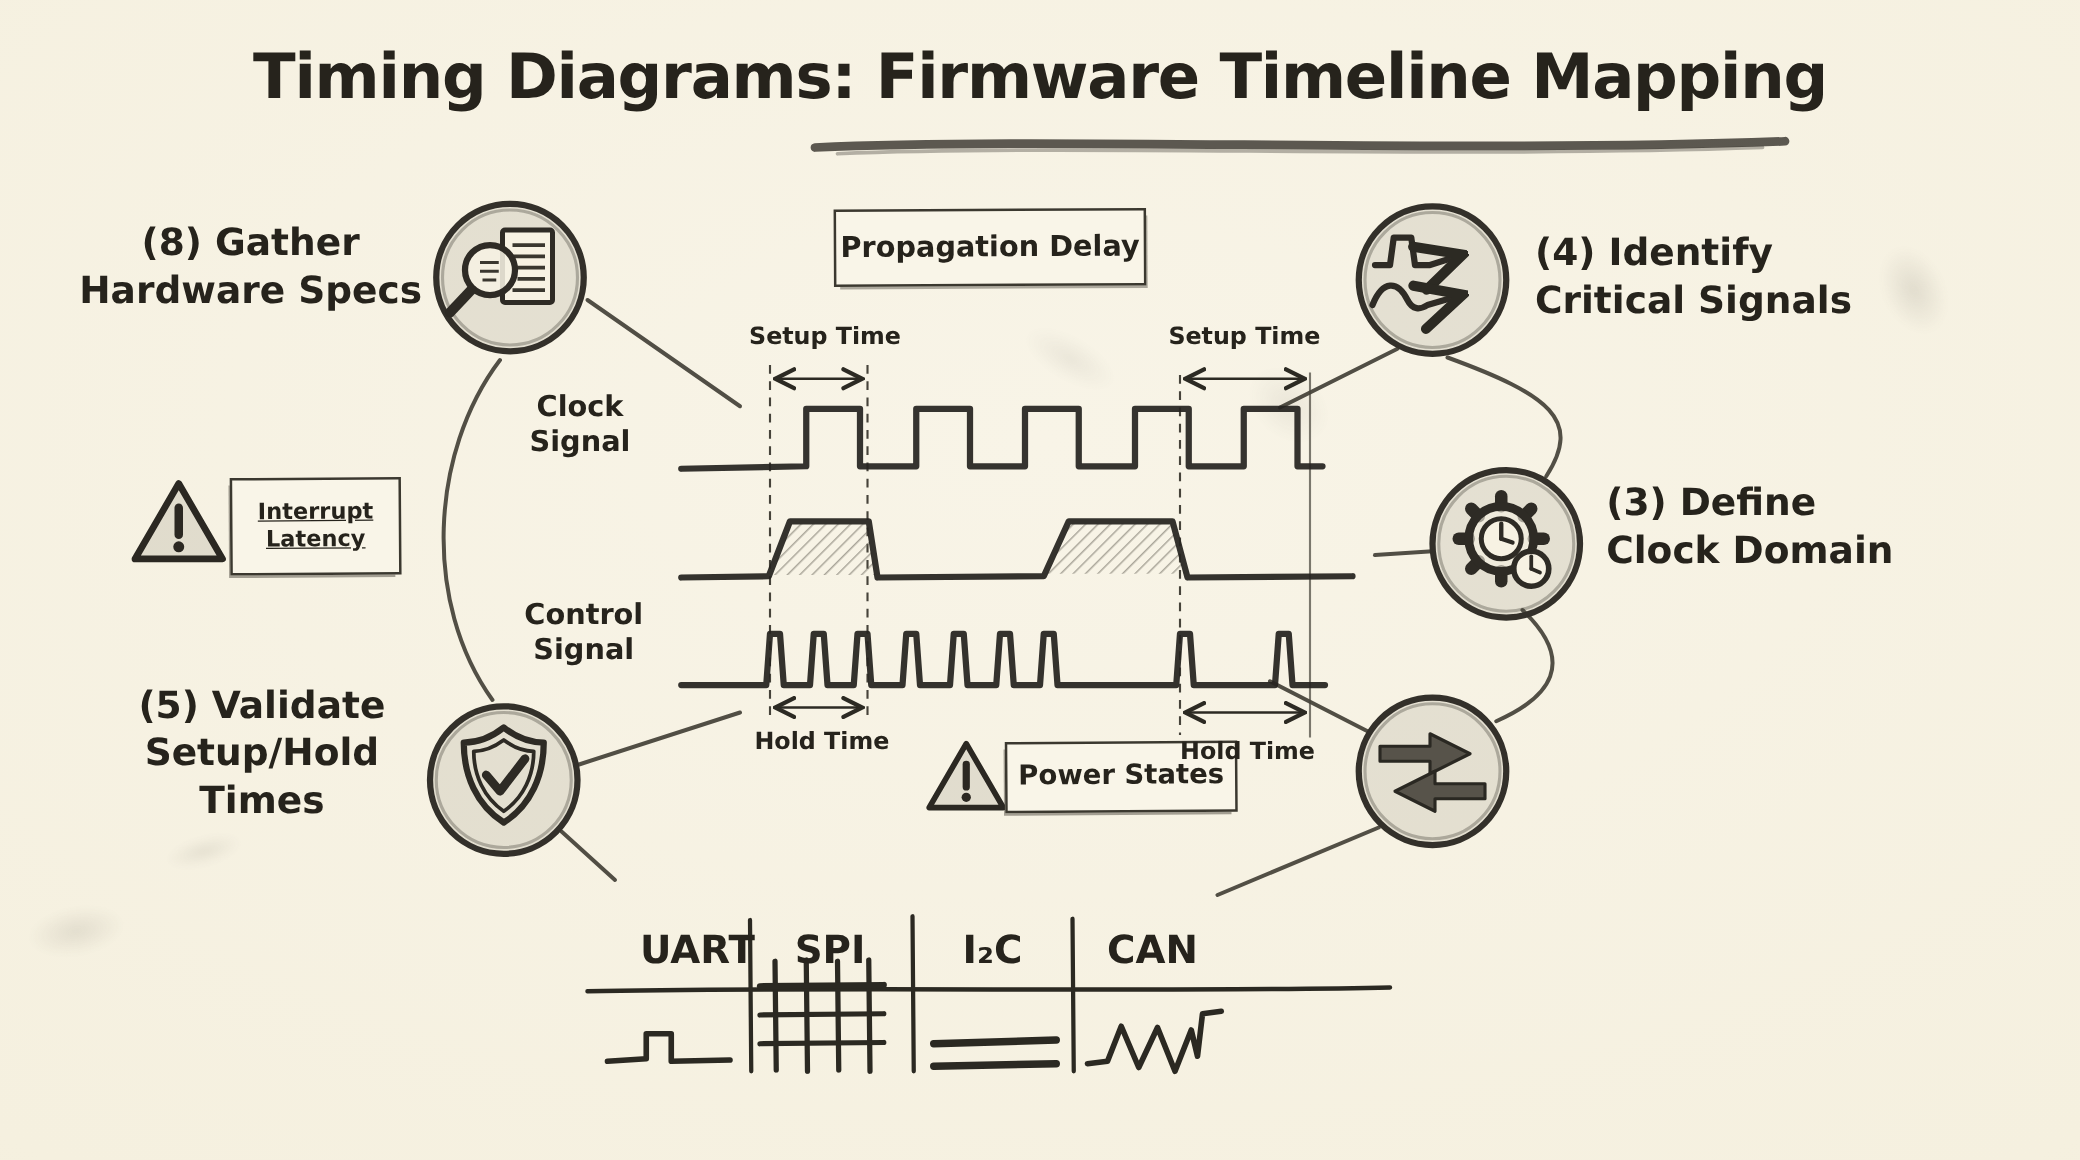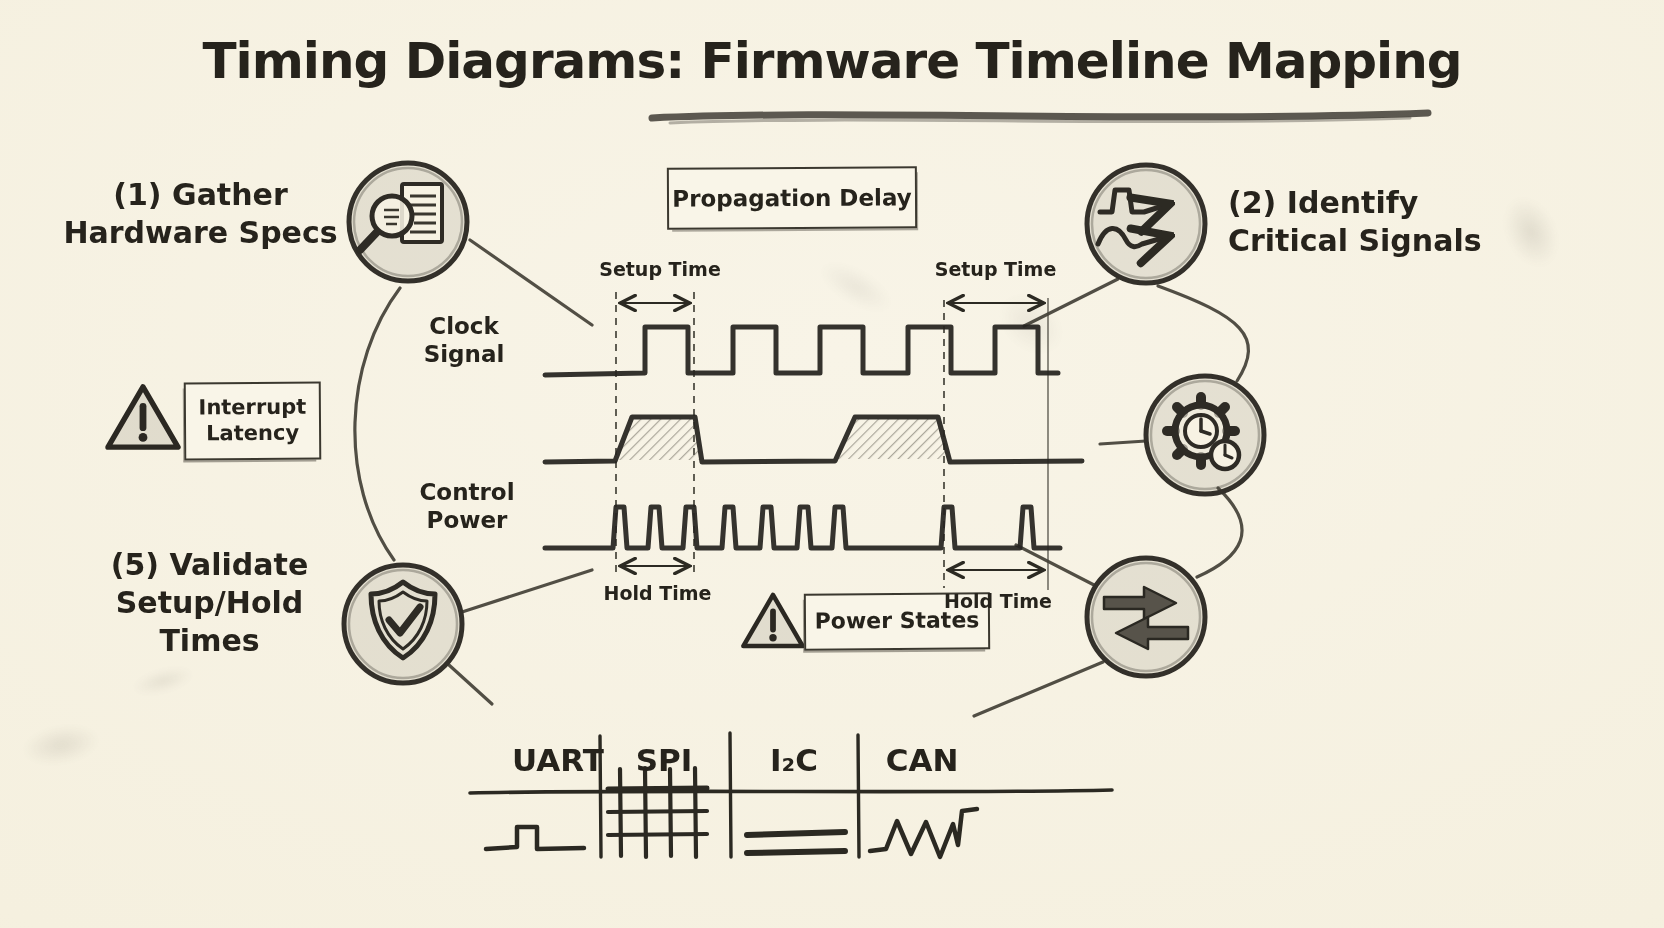--- a/index.html
+++ b/index.html
@@ -115,24 +115,26 @@
 
       <g stroke-width="6">
         <line x1="747" y1="835" x2="845" y2="832"></line>
           <line x1="747" y1="853" x2="845" y2="851"></line>
       </g>
 
       <polyline points="870,851 886,849 897,821 911,854 926,822 940,857 953,824 958,845 962,811 977,809" stroke-width="4.5" stroke-linejoin="round"></polyline>
     </g>
   </svg>
 
-  <div class="txt step ctr" style="left:58px;top:176px;width:285px;">(1) Gather
+  <div class="txt step ctr" style="left:58px;top:176px;width:285px;">(8) Gather
 Hardware Specs</div>
-  <div class="txt step lft" style="left:1228px;top:184px;width:280px;">(2) Identify
+  <div class="txt step lft" style="left:1228px;top:184px;width:280px;">(4) Identify
 Critical Signals</div>
+  <div class="txt step lft" style="left:1285px;top:384px;width:250px;">(3) Define
+Clock Domain</div>
   <div class="txt step ctr" style="left:92px;top:546px;width:235px;">(5) Validate
 Setup/Hold
 Times</div>
 
   <svg class="node" style="left:344px;top:158px;" width="128" height="128" viewBox="0 0 128 128">
     <circle cx="64" cy="64" r="59" fill="rgba(104,98,86,.13)" stroke="#33302a" stroke-width="5"></circle>
     <circle cx="64" cy="64" r="54" fill="none" stroke="rgba(70,66,58,.35)" stroke-width="2.5"></circle>
     <g>
       <rect x="58" y="26" width="40" height="58" rx="2" fill="#f7f2e3" stroke="#2e2b25" stroke-width="4"></rect>
       <g stroke="#3a372f" stroke-width="3">
@@ -207,21 +209,21 @@
       <path d="M50,60 L61,73 L81,47" stroke-width="7"></path>
     </g>
   </svg>
 
   <svg class="abs" style="left:104px;top:381px;" width="78" height="72" viewBox="0 0 80 74">
     <path d="M40,6 L76,68 L4,68 Z" fill="rgba(110,104,92,.16)" stroke="#2b2822" stroke-width="5.5" stroke-linejoin="round"></path>
     <line x1="40" y1="26" x2="40" y2="48" stroke="#2b2822" stroke-width="7" stroke-linecap="round"></line>
     <circle cx="40" cy="58" r="4.5" fill="#2b2822"></circle>
   </svg>
   <div class="warnbox" style="left:184px;top:382px;width:133px;height:74px;">
-    <div class="warntxt" style="font-size:21px;">Interrupt
+    <div class="warntxt" style="font-size:18px;text-decoration:underline;">Interrupt
 Latency</div>
   </div>
 
   <svg class="abs" style="left:740px;top:590px;" width="66" height="61" viewBox="0 0 80 74">
     <path d="M40,6 L76,68 L4,68 Z" fill="rgba(110,104,92,.16)" stroke="#2b2822" stroke-width="5.5" stroke-linejoin="round"></path>
     <line x1="40" y1="26" x2="40" y2="48" stroke="#2b2822" stroke-width="7" stroke-linecap="round"></line>
     <circle cx="40" cy="58" r="4.5" fill="#2b2822"></circle>
   </svg>
   <div class="warnbox" style="left:804px;top:593px;width:182px;height:53px;">
     <div class="warntxt" style="font-size:22px;">Power States</div>
@@ -232,20 +234,20 @@
   </div>
 
   <div class="txt tinlabel ctr" style="left:595px;top:258px;width:130px;">Setup Time</div>
   <div class="txt tinlabel ctr" style="left:928px;top:258px;width:135px;">Setup Time</div>
   <div class="txt tinlabel ctr" style="left:590px;top:582px;width:135px;">Hold Time</div>
   <div class="txt tinlabel ctr" style="left:928px;top:590px;width:140px;">Hold Time</div>
 
   <div class="txt siglabel ctr" style="left:408px;top:312px;width:112px;">Clock
 Signal</div>
   <div class="txt siglabel ctr" style="left:412px;top:478px;width:110px;">Control
-Power</div>
+Signal</div>
 
   <div class="thdr" style="left:503px;top:742px;width:110px;">UART</div>
   <div class="thdr" style="left:608px;top:742px;width:112px;">SPI</div>
   <div class="thdr" style="left:738px;top:742px;width:112px;">I₂C</div>
   <div class="thdr" style="left:866px;top:742px;width:112px;">CAN</div>
 
 </div>
 
 </body></html>

